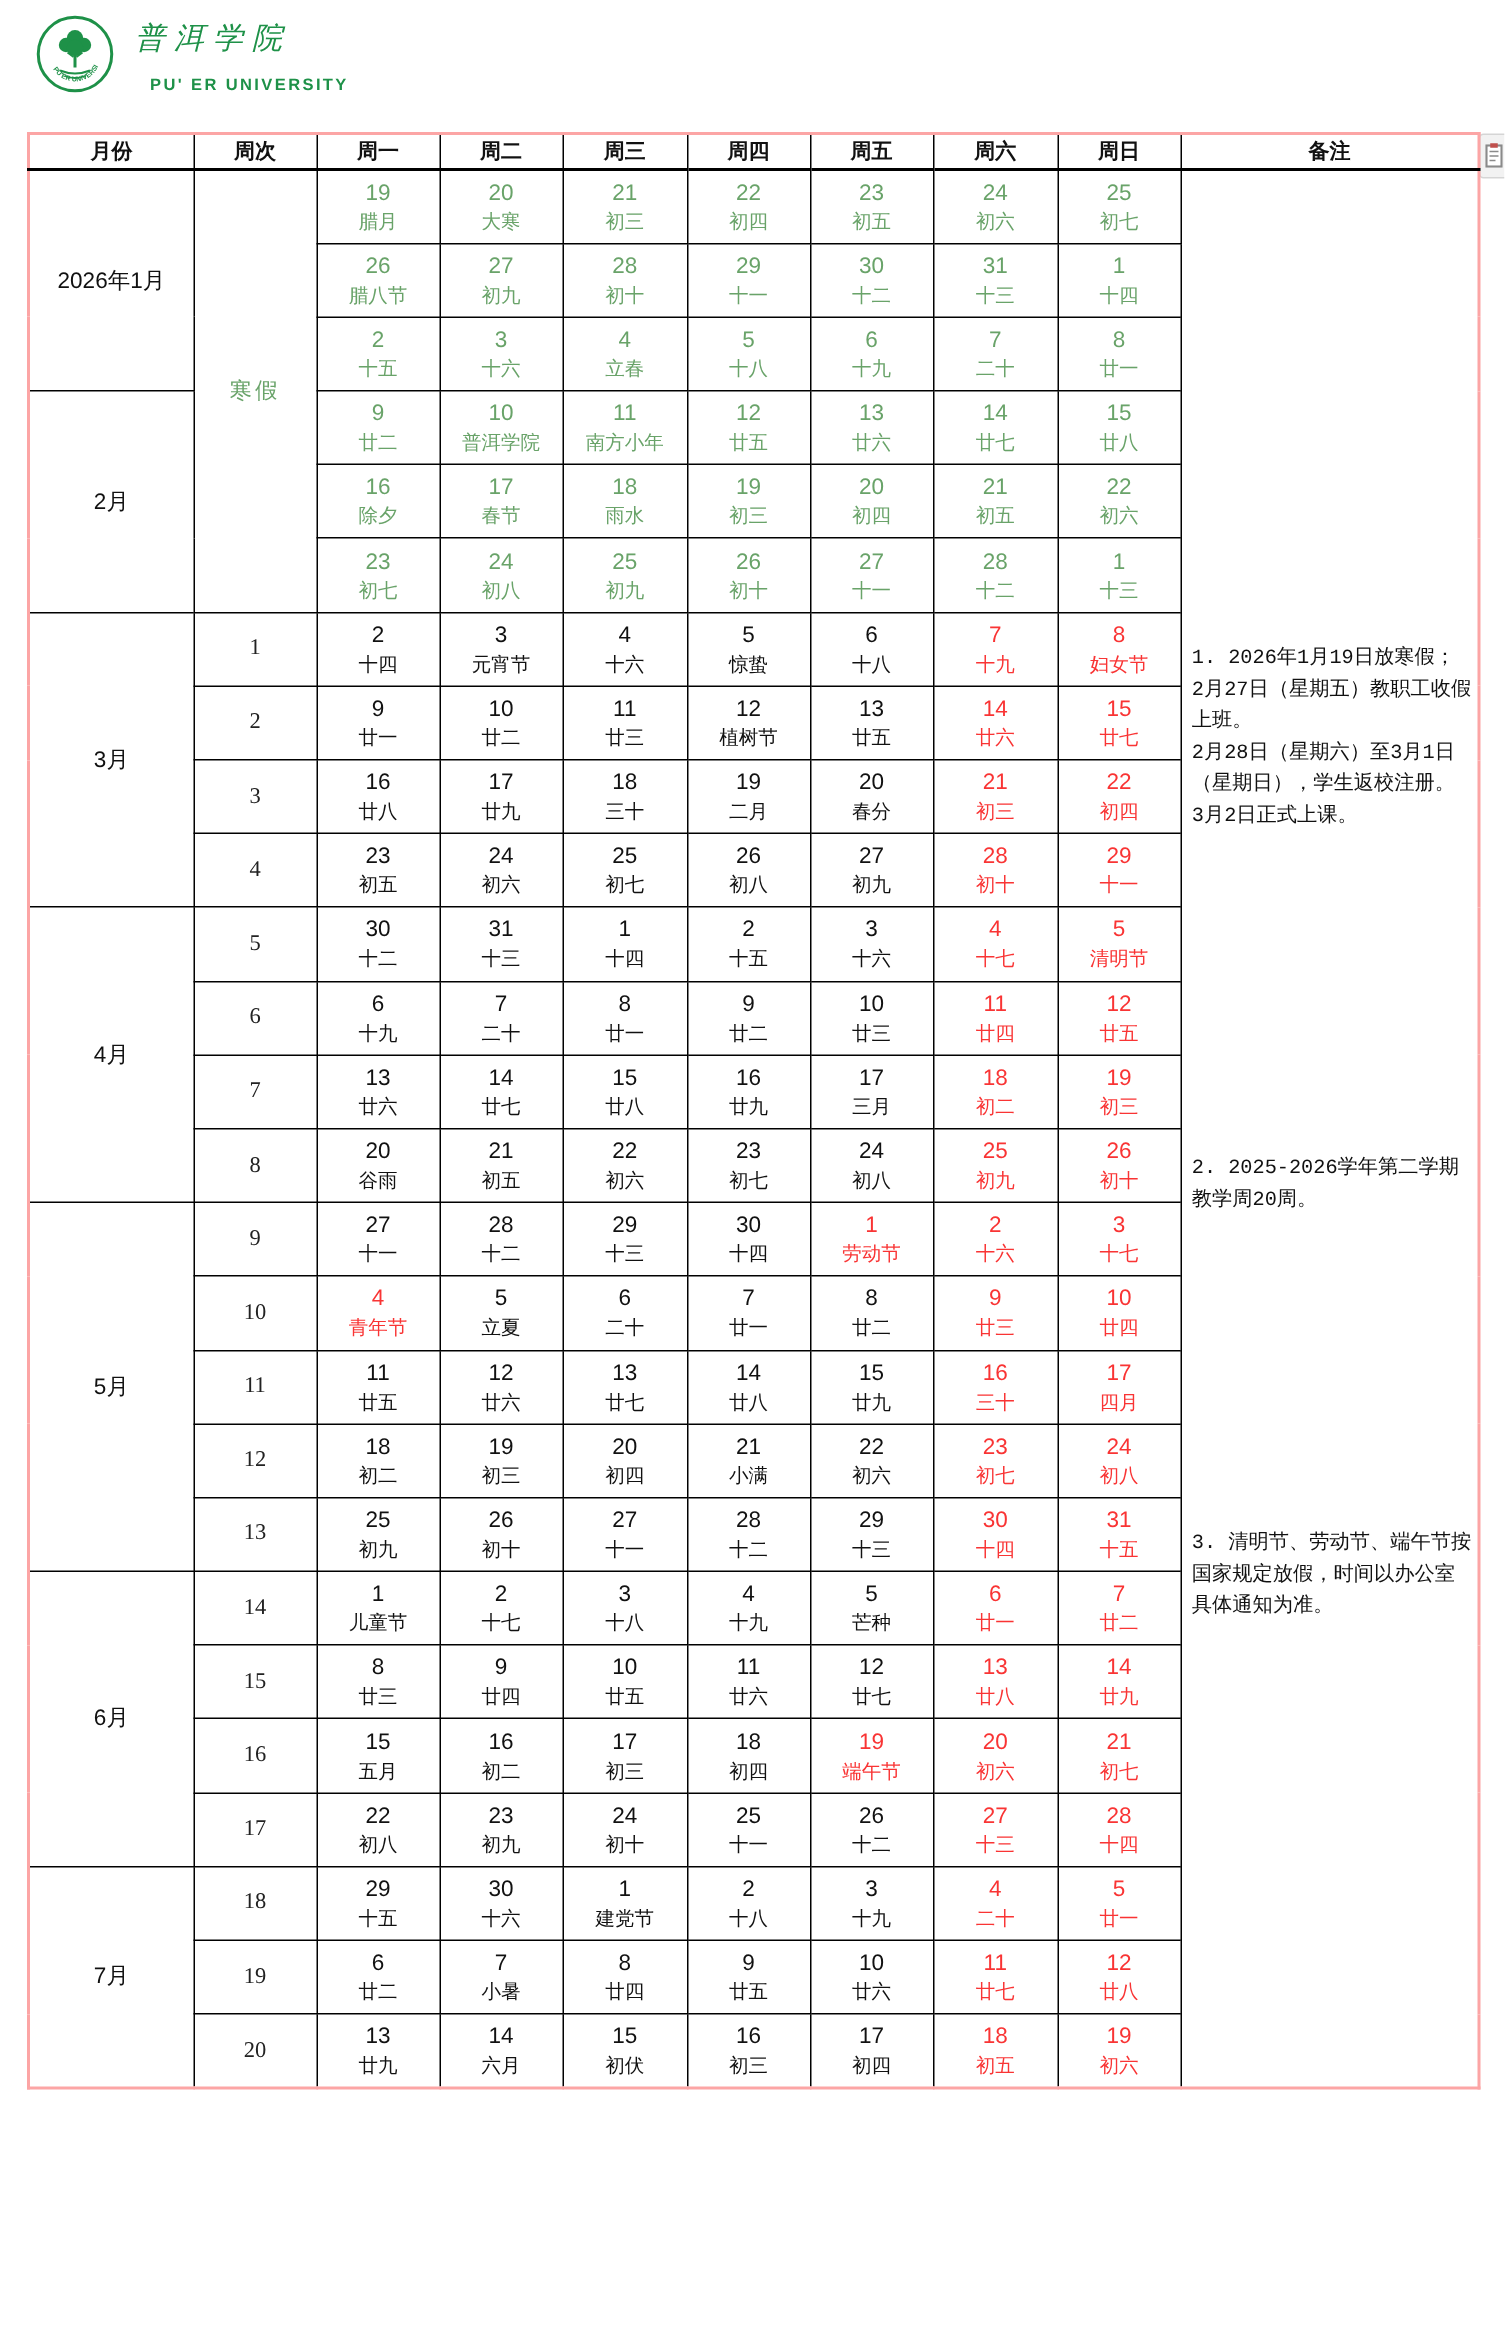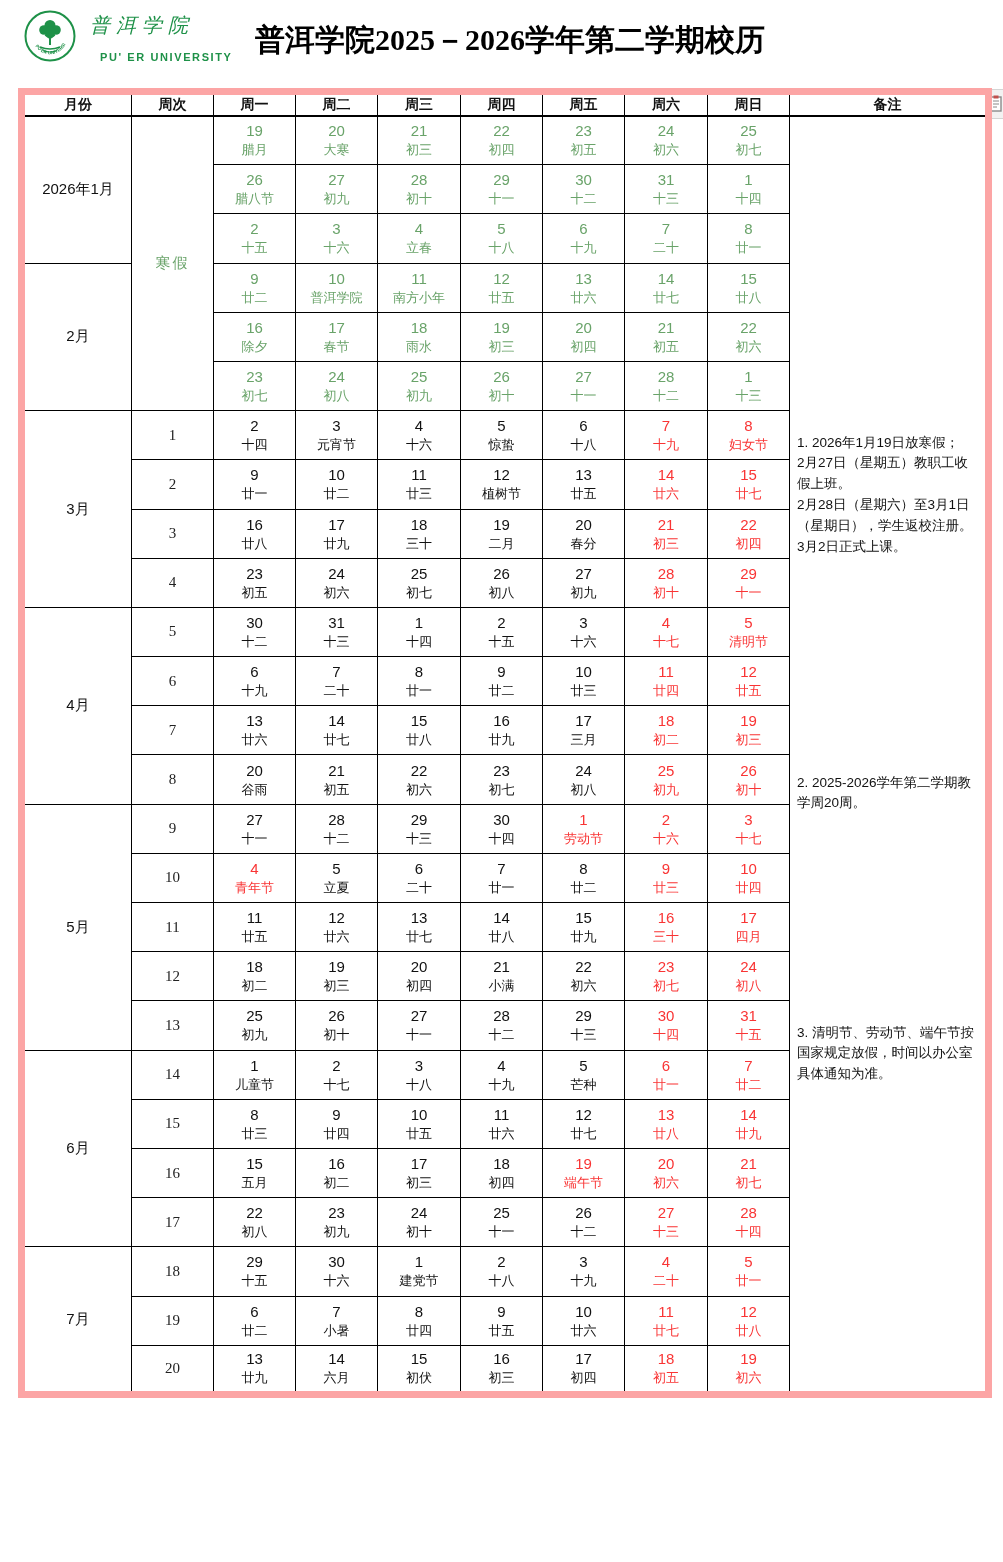--- a/index.html
+++ b/index.html
@@ -26,39 +26,39 @@
   
   .paste-icon{
     position:absolute;left:986px;top:89px;width:24px;height:30px;
     background:#f2f2f2;border:1px solid #d5d5d5;border-radius:3px;
     display:flex;align-items:center;justify-content:flex-start;padding-left:3px;box-sizing:border-box;
   }
   
   table.cal{
     position:absolute;left:18px;top:88px;width:967px;
     border-collapse:collapse;table-layout:fixed;
-    border:7px solid #fca5a5;
+    border:2px solid #fca5a5;
   }
   table.cal th,table.cal td{border:1px solid #000;padding:0;text-align:center;vertical-align:middle;}
   table.cal thead tr{height:24px;}
   table.cal thead th{font-size:14px;font-weight:bold;border-bottom:2px solid #000;background:#fff;}
   table.cal tbody tr{height:49.2px;}
   td.month{font-size:15px;font-weight:normal;}
   td.vacation{font-size:15px;color:var(--c-green,#69a369);letter-spacing:2px;}
   td.weeknum{font-size:15px;font-family:"Liberation Serif","DejaVu Serif",serif;color:#222;}
   td.day .num{display:block;font-size:15px;line-height:20px;}
   td.day .lab{display:block;font-size:13px;line-height:18px;}
   td.day.g{color:var(--c-green,#69a369);}
   td.day.b{color:#111;}
   td.day.r{color:var(--c-red,#f93434);}
   td.notes{position:relative;vertical-align:top;}
   .note{
     position:absolute;left:7px;right:4px;text-align:left;
     font-size:13.5px;line-height:1.55;color:#111;white-space:pre-line;
-    font-family:Liberation Sans, sans-serif;
+    font-family:Liberation Mono, monospace;
   }
   .note.n0{top:316px;}
   .note.n1{top:656px;}
   .note.n2{top:906px;}
 </style>
 </head>
 <body>
 
 <div class="page">
 
@@ -73,21 +73,20 @@
       <path d="M25 28 L21 25 M27 28 L31 25" stroke="#1e9148" stroke-width="1.2" fill="none"></path>
       <path d="M16 37 q10 4 20 0" stroke="#1e9148" stroke-width="1.4" fill="none"></path>
       <path d="M19 40.5 q7 3 14 0" stroke="#1e9148" stroke-width="1.2" fill="none"></path>
       <path id="arcB" d="M10 33 a17 17 0 0 0 32 0" fill="none"></path>
       <text font-size="4.6" fill="#1e9148" font-weight="bold"><textPath href="#arcB" startOffset="8%">PU'ER UNIVERSITY</textPath></text>
     </svg>
   </div>
   <div class="logo-zh">普洱学院</div>
   <div class="logo-en">PU' ER UNIVERSITY</div>
 
-  <h1 class="page-title">普洱学院2025－2026学年第二学期校历</h1>
 
   <div class="paste-icon">
     <svg width="13" height="18" viewBox="0 0 13 18">
       <rect x="1" y="2" width="10" height="14" fill="#fff" stroke="#8a8a8a" stroke-width="1.4"></rect>
       <rect x="3.5" y="0.5" width="5" height="3" fill="#c0504d"></rect>
       <path d="M3 6 h6 M3 9 h6 M3 12 h4" stroke="#8a8a8a" stroke-width="1"></path>
     </svg>
   </div>
 
   <table class="cal">

